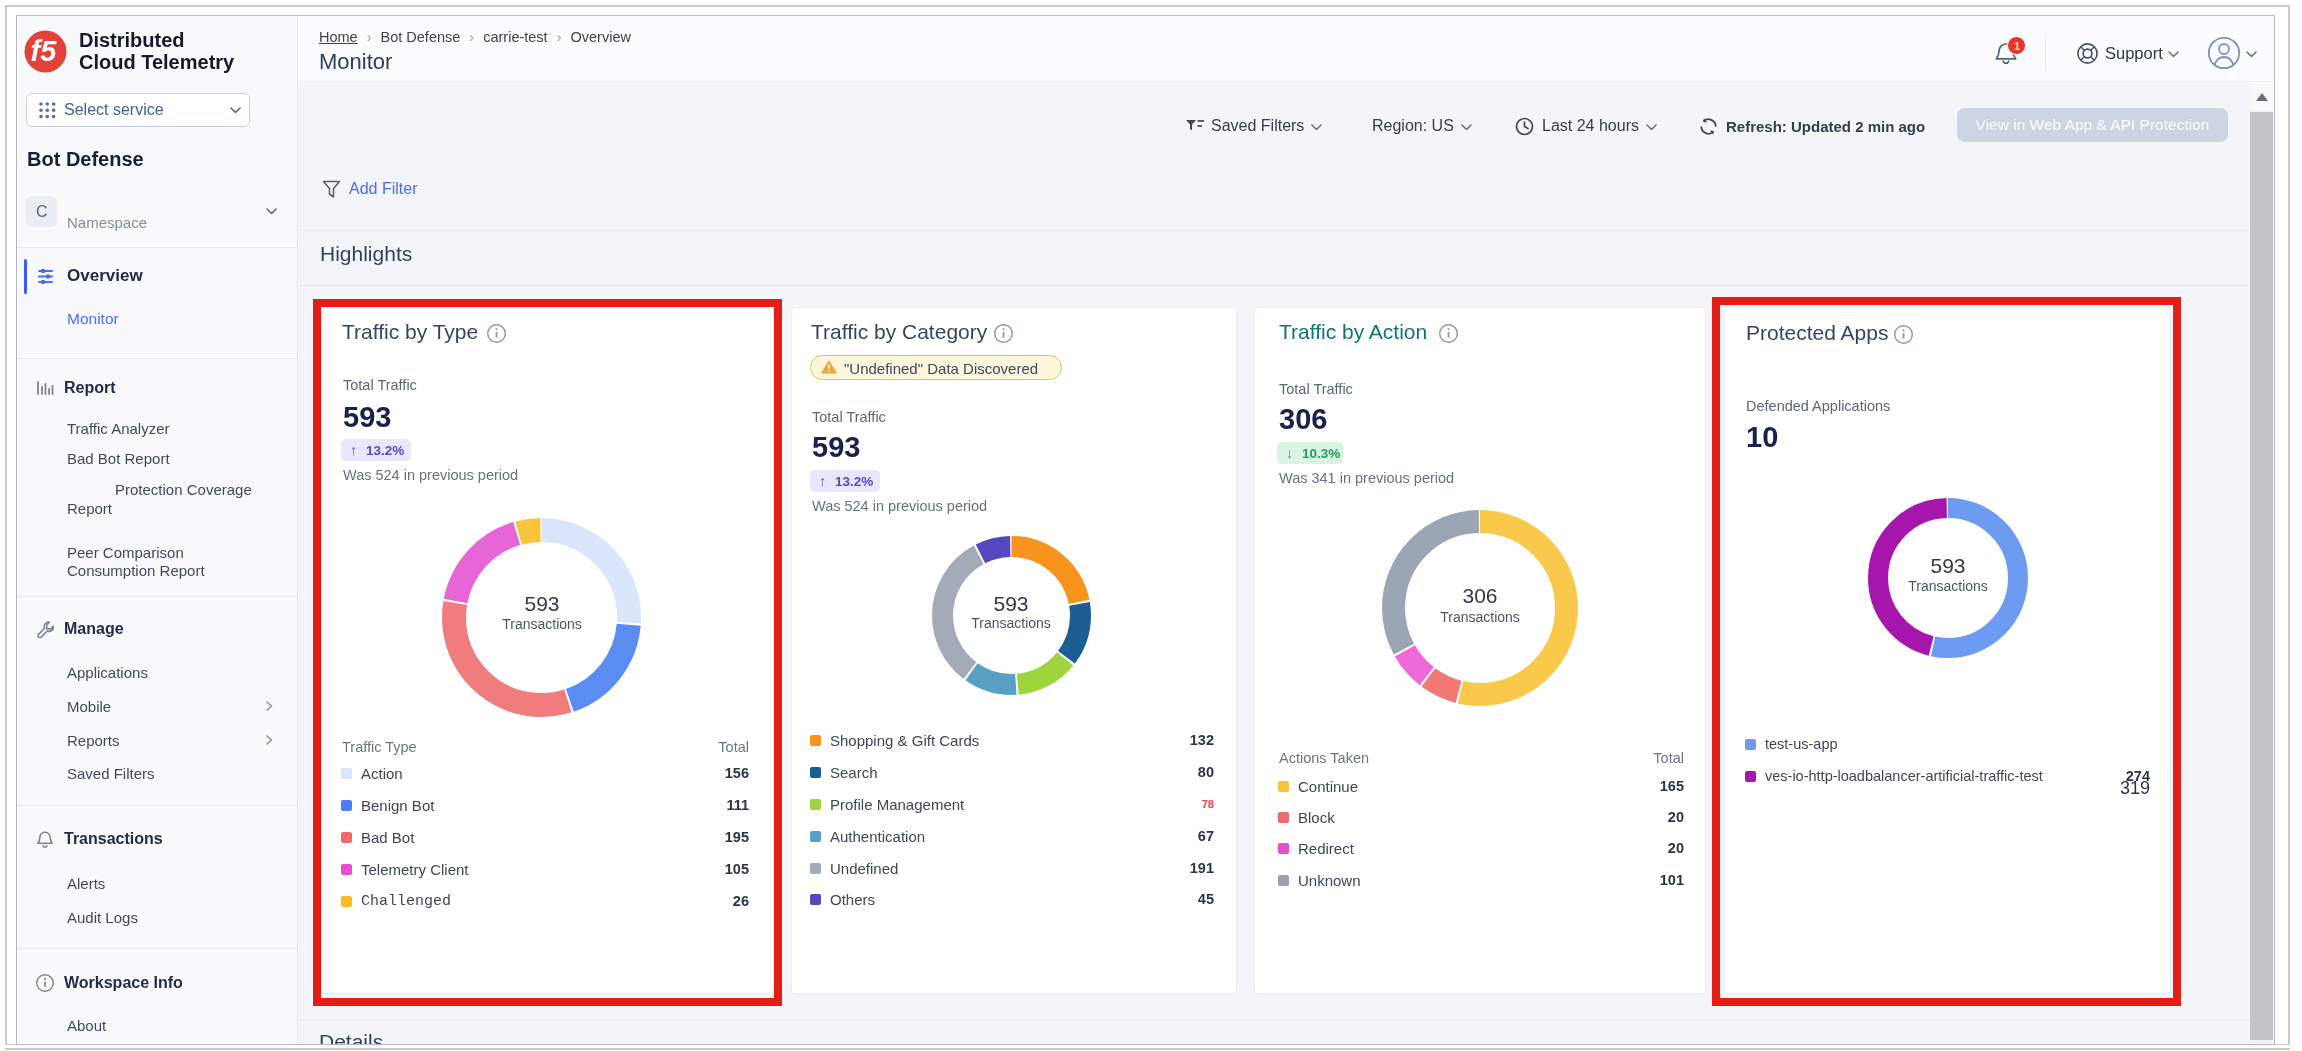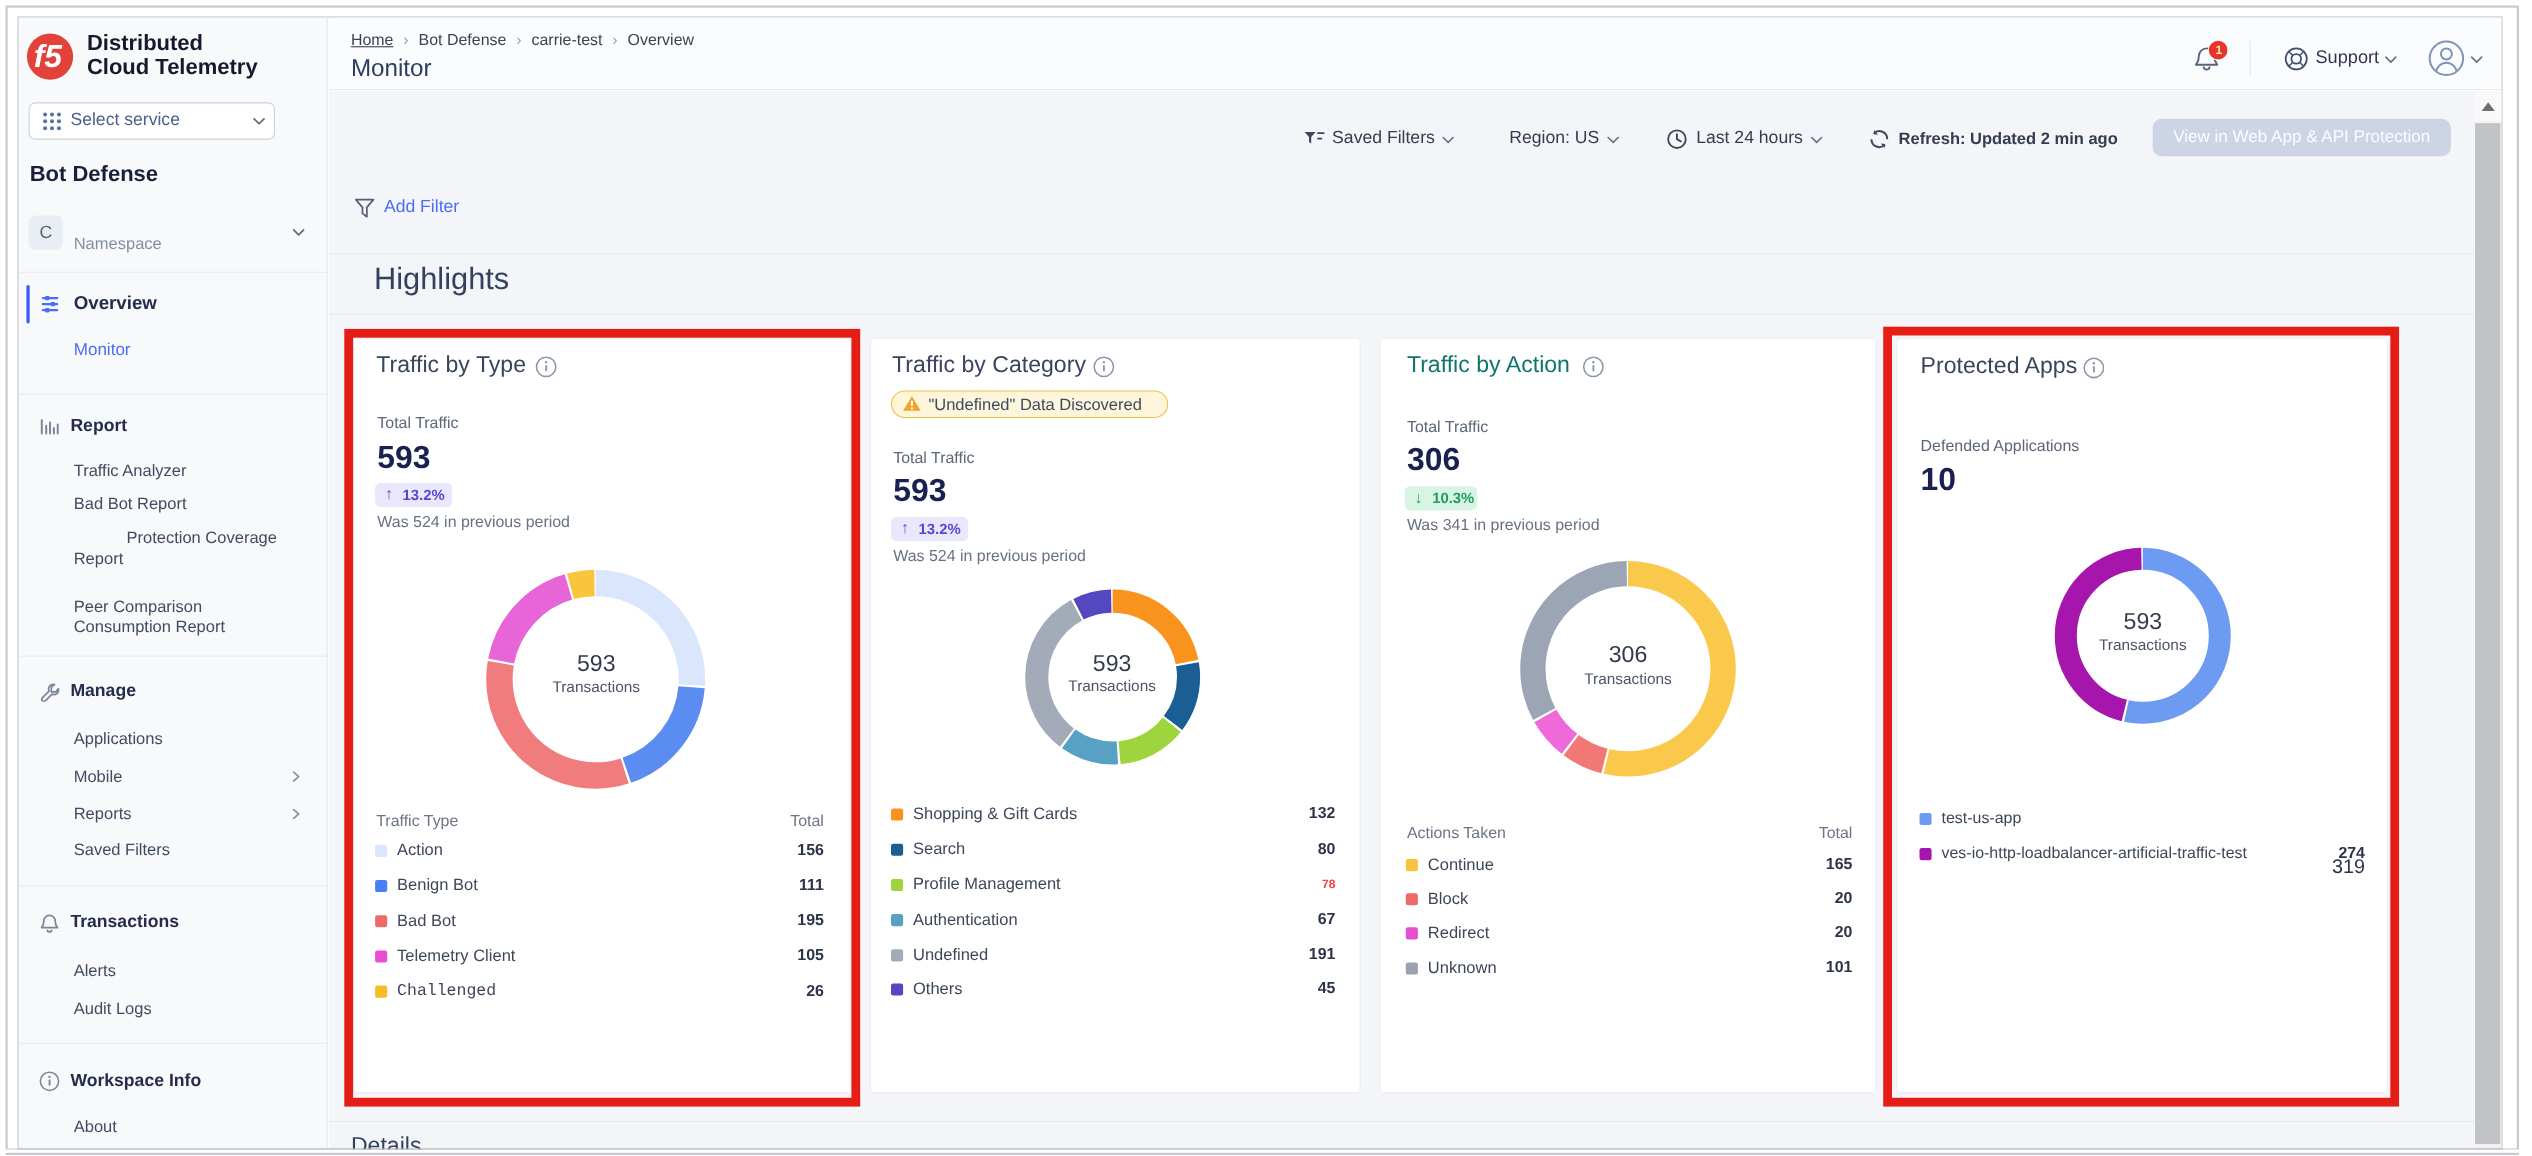--- a/index.html
+++ b/index.html
@@ -167,21 +167,21 @@
 <path d="M14.1 17.8 L14.7 13.9 L10.8 13.4 Z" fill="#3e4859"></path>
 </svg>
 <div style="position:absolute;left:1726px;top:126px;transform:translateY(-50%);font-size:15px;color:#333d4f;font-weight:700;white-space:nowrap;">Refresh: Updated 2 min ago</div>
 <div class="abs" style="left:1957px;top:108px;width:271px;height:34px;background:#cdd4e3;border-radius:8px"></div>
 <div style="position:absolute;left:2092.5px;top:125px;transform:translateY(-50%);font-size:15.5px;color:#fcfdfe;font-weight:400;white-space:nowrap;"><span style="position:relative;left:-50%">View in Web App &amp; API Protection</span></div>
 <svg class="abs" style="left:322px;top:180px" width="19" height="19">
 <path d="M1.5 1.5 h16 l-6 7 v8.5 l-4 -3 v-5.5 Z" fill="none" stroke="#566176" stroke-width="1.6" stroke-linejoin="round"></path>
 </svg>
 <div style="position:absolute;left:349px;top:189px;transform:translateY(-50%);font-size:16px;color:#4a6cf7;font-weight:400;white-space:nowrap;">Add Filter</div>
 <div class="abs" style="left:299px;top:230px;width:1951px;height:1px;background:#e7eaf2"></div>
-<div style="position:absolute;left:340px;top:254px;transform:translateY(-50%);font-size:28px;color:#33415f;font-weight:400;white-space:nowrap;">Highlights</div>
+<div style="position:absolute;left:320px;top:254px;transform:translateY(-50%);font-size:21px;color:#33415f;font-weight:400;white-space:nowrap;">Highlights</div>
 <div class="abs" style="left:299px;top:285px;width:1951px;height:1px;background:#e7eaf2"></div>
 <div class="abs" style="left:299px;top:1019px;width:1951px;height:1px;background:#e7eaf2"></div>
 <div style="position:absolute;left:319px;top:1042px;transform:translateY(-50%);font-size:21px;color:#33415f;font-weight:400;white-space:nowrap;">Details</div>
 <div class="abs" style="left:321px;top:307px;width:453px;height:687px;background:#fff;border:1px solid #eaedf2;border-radius:4px"></div>
 <div style="position:absolute;left:342px;top:332px;transform:translateY(-50%);font-size:21px;color:#39455e;font-weight:400;white-space:nowrap;">Traffic by Type</div>
 <svg style="position:absolute;left:485.5px;top:322.5px" width="21.0" height="21.0">
     <circle cx="10.5" cy="10.5" r="8.8" fill="none" stroke="#8d97aa" stroke-width="1.4"></circle>
     <circle cx="10.5" cy="6.225" r="1.1" fill="#8d97aa"></circle>
     <rect x="9.7" y="8.79" width="1.7" height="5.89" rx="0.8" fill="#8d97aa"></rect>
   </svg>

